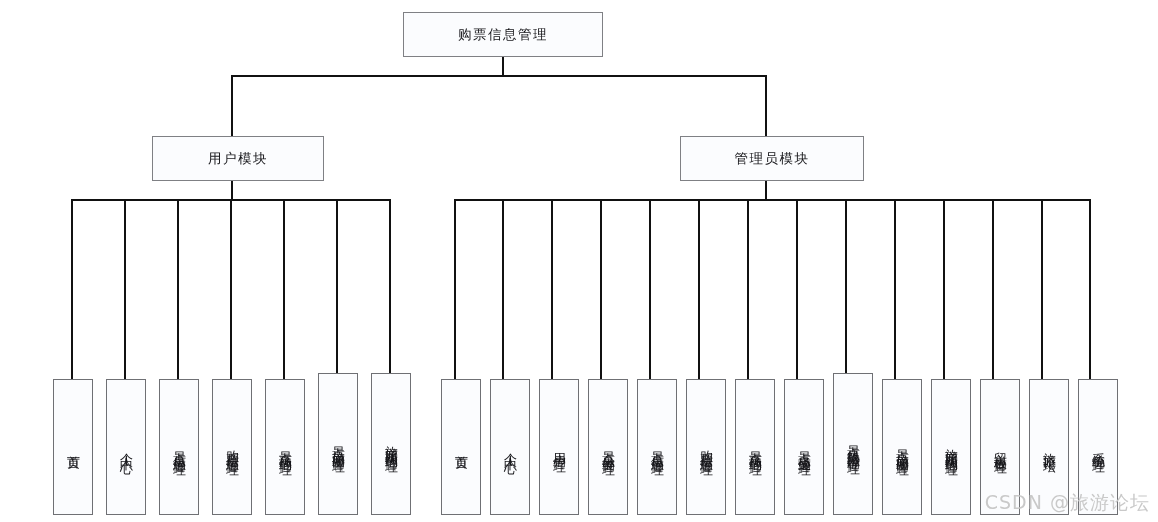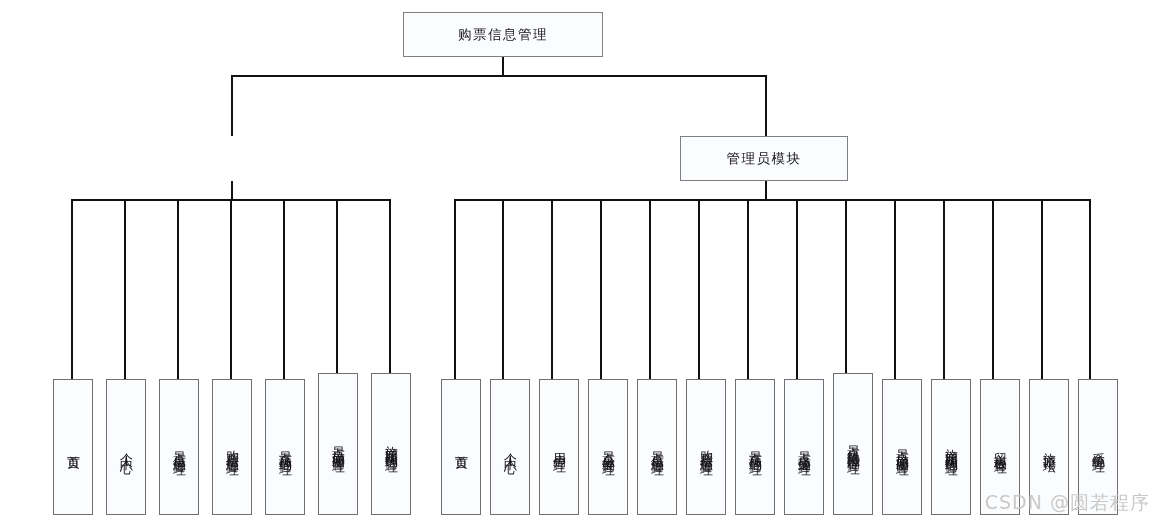--- a/index.html
+++ b/index.html
@@ -88,22 +88,25 @@
   </div>
 
   <div class="ln v" style="left:502px; top:57px; width:2px; height:19px;"></div>
 
   <div class="ln h" style="left:231px; top:75px; width:536px; height:2px;"></div>
 
   <div class="ln v" style="left:231px; top:75px; width:2px; height:61px;"></div>
 
   <div class="ln v" style="left:765px; top:75px; width:2px; height:61px;"></div>
 
-
-  <div class="node level2" style="left:680px; top:136px; width:168px; height:45px;">
+  <div class="node level2" style="left:152px; top:136px; width:172px; height:45px;">
+    <span class="label">用户模块</span>
+  </div>
+
+  <div class="node level2" style="left:680px; top:136px; width:184px; height:45px;">
     <span class="label">管理员模块</span>
   </div>
 
   <div class="ln v" style="left:231px; top:181px; width:2px; height:19px;"></div>
 
   <div class="ln h" style="left:71px; top:199px; width:320px; height:2px;"></div>
 
   <div class="ln v" style="left:71px;  top:199px; width:2px; height:180px;"></div>
   <div class="ln v" style="left:124px; top:199px; width:2px; height:180px;"></div>
   <div class="ln v" style="left:177px; top:199px; width:2px; height:180px;"></div>
@@ -188,15 +191,15 @@
   <div class="node leaf" style="left:980px; top:379px; width:40px; height:136px;">
     <span class="label">留言板管理</span>
   </div>
   <div class="node leaf" style="left:1029px; top:379px; width:40px; height:136px;">
     <span class="label">旅游论坛</span>
   </div>
   <div class="node leaf" style="left:1078px; top:379px; width:40px; height:136px;">
     <span class="label">系统管理</span>
   </div>
 
-  <div id="watermark">CSDN @圆若程序</div>
+  <div id="watermark">CSDN @旅游论坛</div>
 
 </div>
 
 </body></html>

